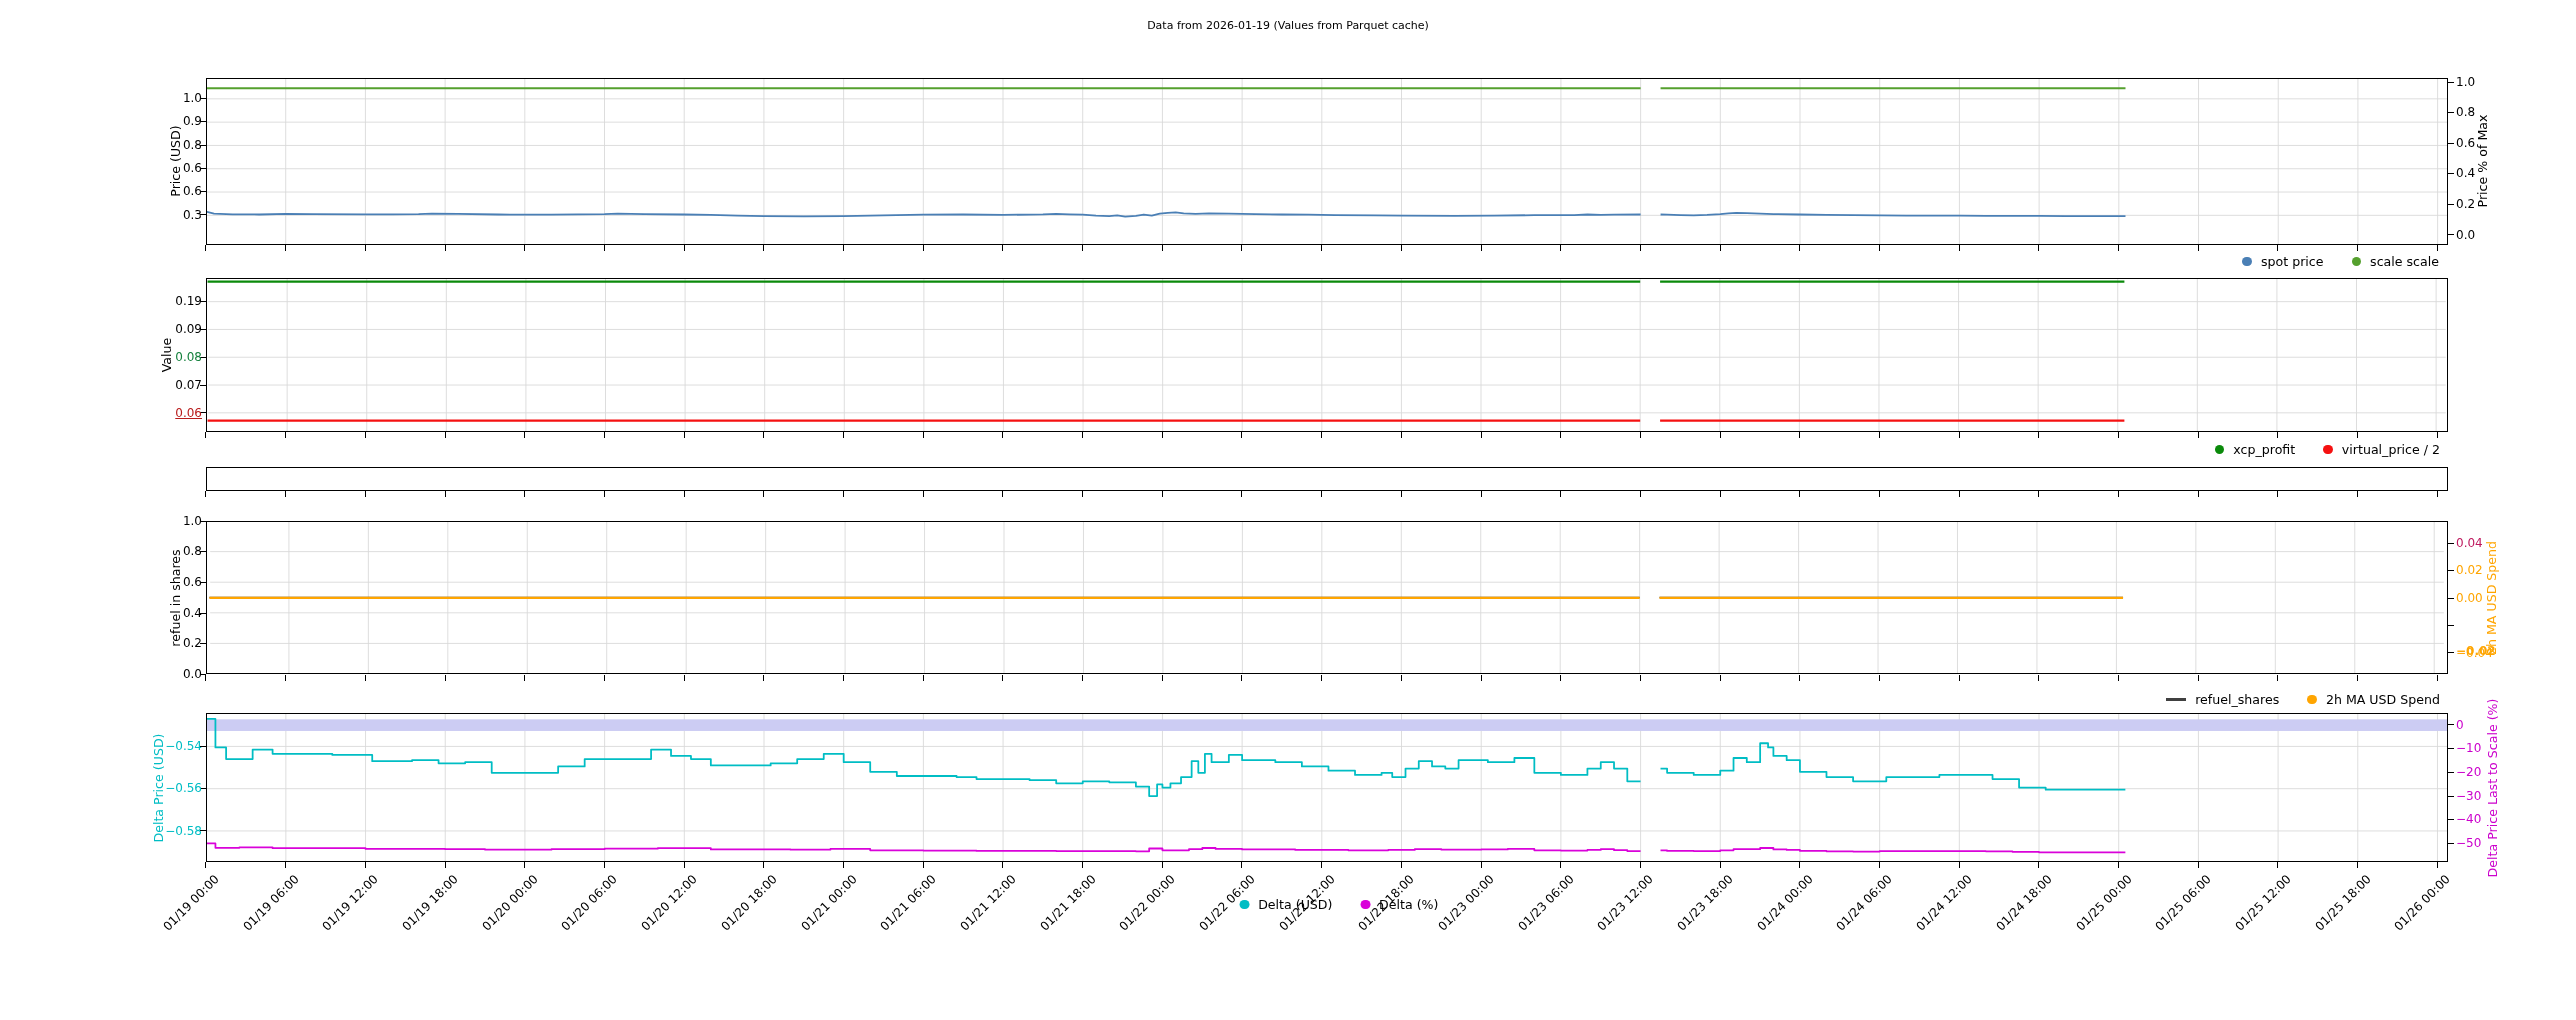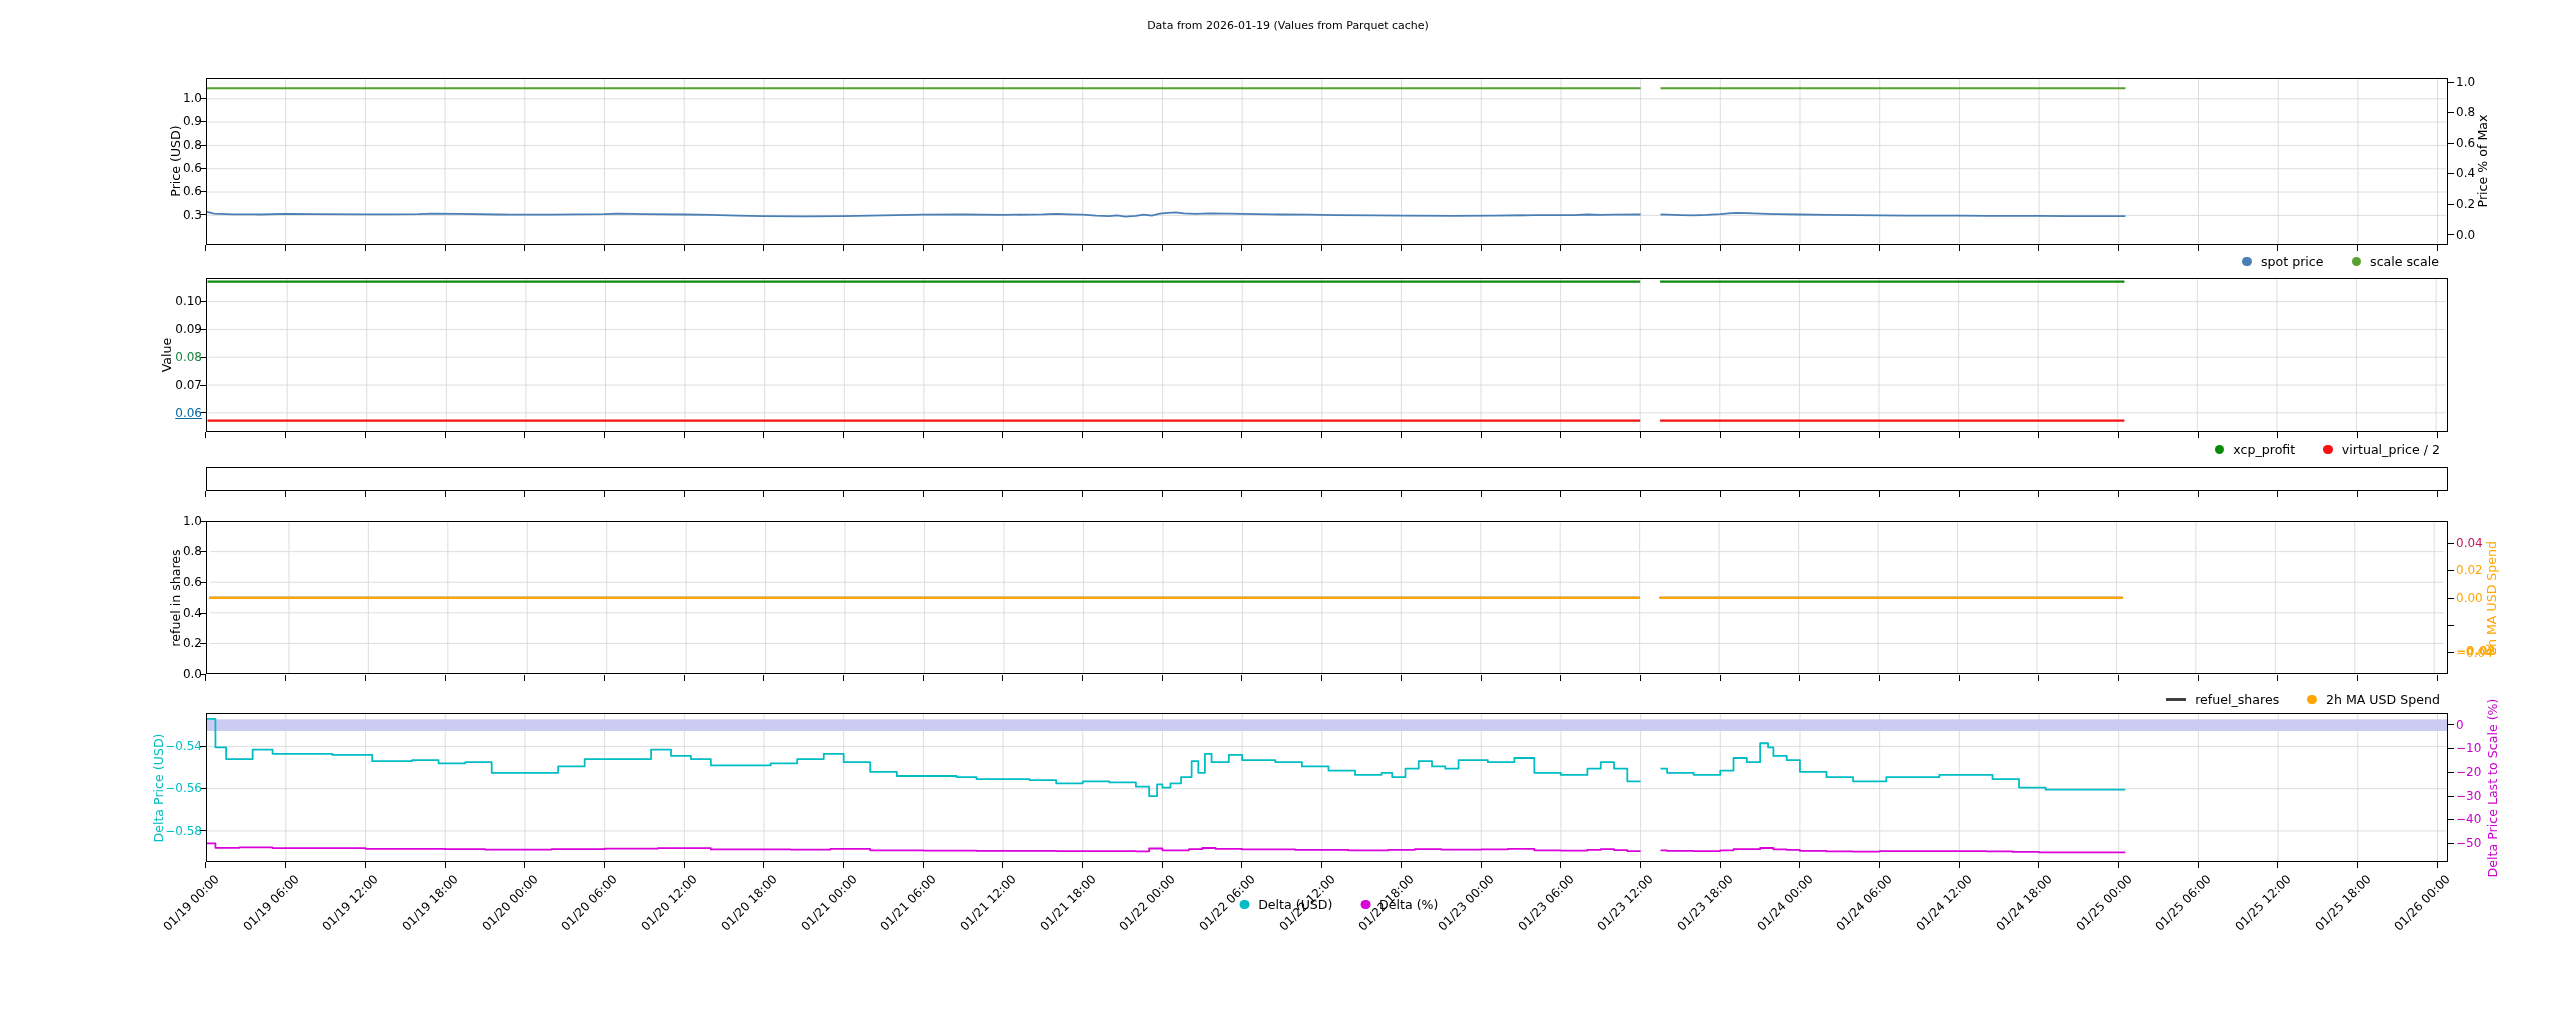--- a/index.html
+++ b/index.html
@@ -196,29 +196,29 @@
     <div class="tick" style="left: 1799px; top: 432px; width: 1.2px; height: 6px;"></div>
     <div class="tick" style="left: 1879px; top: 432px; width: 1.2px; height: 6px;"></div>
     <div class="tick" style="left: 1959px; top: 432px; width: 1.2px; height: 6px;"></div>
     <div class="tick" style="left: 2038px; top: 432px; width: 1.2px; height: 6px;"></div>
     <div class="tick" style="left: 2118px; top: 432px; width: 1.2px; height: 6px;"></div>
     <div class="tick" style="left: 2198px; top: 432px; width: 1.2px; height: 6px;"></div>
     <div class="tick" style="left: 2277px; top: 432px; width: 1.2px; height: 6px;"></div>
     <div class="tick" style="left: 2357px; top: 432px; width: 1.2px; height: 6px;"></div>
     <div class="tick" style="left: 2437px; top: 432px; width: 1.2px; height: 6px;"></div>
     <div class="tick" style="left: 200px; top: 412px; width: 6px; height: 1.2px;"></div>
-    <div class="ytl" style="right: 2374px; top: 406px; text-align: right; color: #0369a1; text-decoration: underline;">0.06</div>
+    <div class="ytl" style="right: 2374px; top: 406px; text-align: right; color: #b91c1c; text-decoration: underline;">0.06</div>
     <div class="tick" style="left: 200px; top: 385px; width: 6px; height: 1.2px;"></div>
     <div class="ytl" style="right: 2374px; top: 378px; text-align: right; color: rgb(0, 0, 0);">0.07</div>
     <div class="tick" style="left: 200px; top: 357px; width: 6px; height: 1.2px;"></div>
     <div class="ytl" style="right: 2374px; top: 350px; text-align: right; color: #15803d;">0.08</div>
     <div class="tick" style="left: 200px; top: 329px; width: 6px; height: 1.2px;"></div>
     <div class="ytl" style="right: 2374px; top: 322px; text-align: right; color: rgb(0, 0, 0);">0.09</div>
     <div class="tick" style="left: 200px; top: 301px; width: 6px; height: 1.2px;"></div>
-    <div class="ytl" style="right: 2374px; top: 294px; text-align: right; color: rgb(0, 0, 0);">0.10</div>
+    <div class="ytl" style="right: 2374px; top: 294px; text-align: right; color: rgb(0, 0, 0);">0.19</div>
     <div class="axlabel" style="left: 166px; top: 355px; color: rgb(0, 0, 0);">Value</div>
     <div class="legend" style="top: 442px; right: 136px;">
       <div class="item">
         <span class="mdot" style="background: rgb(10, 138, 10);"></span>
         <span class="lbl">xcp_profit</span>
       </div>
       <div class="item">
         <span class="mdot" style="background: rgb(245, 17, 17);"></span>
         <span class="lbl">virtual_price / 2</span>
       </div>

